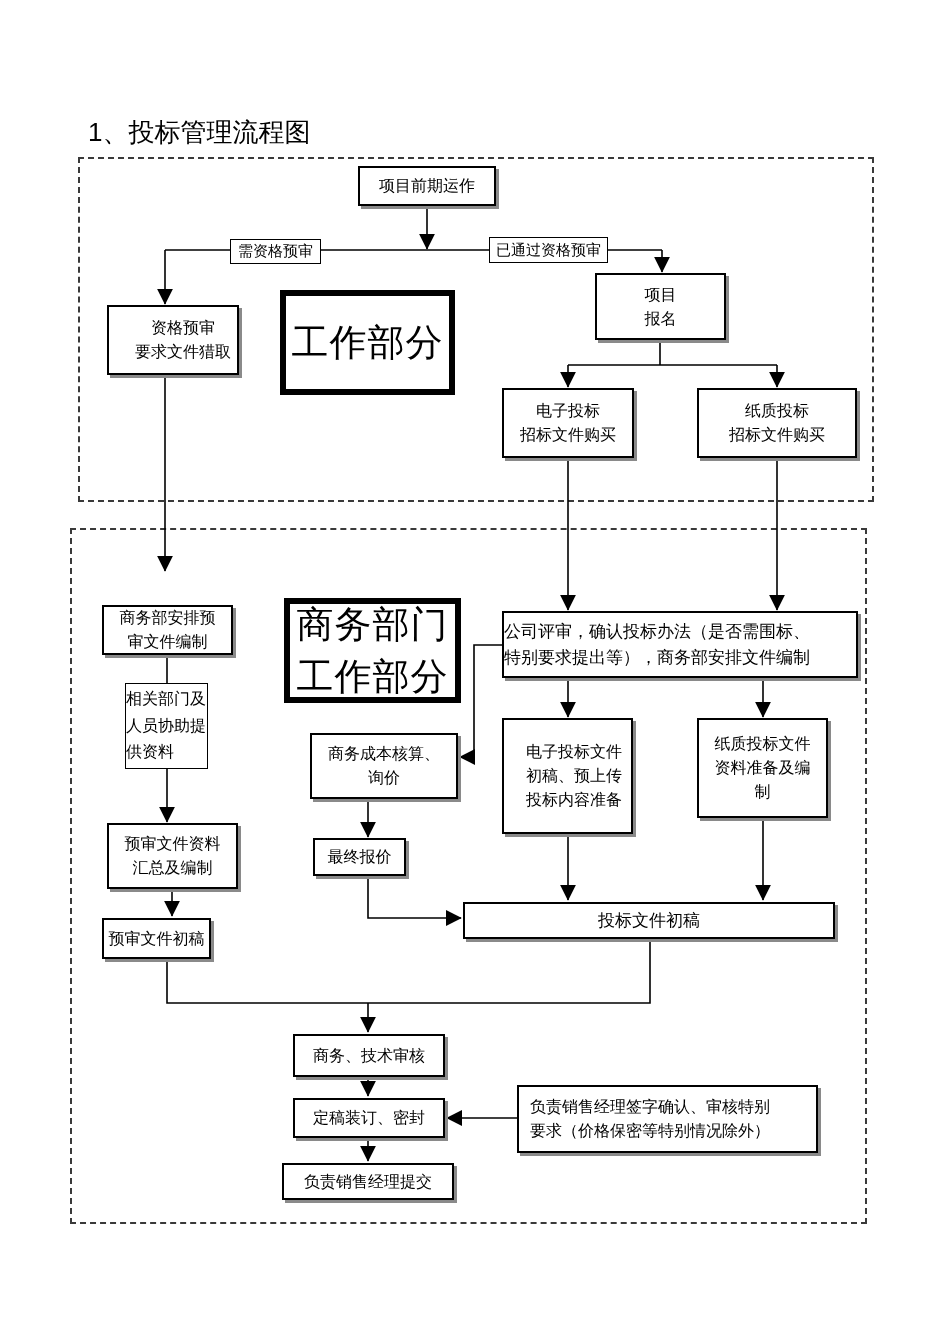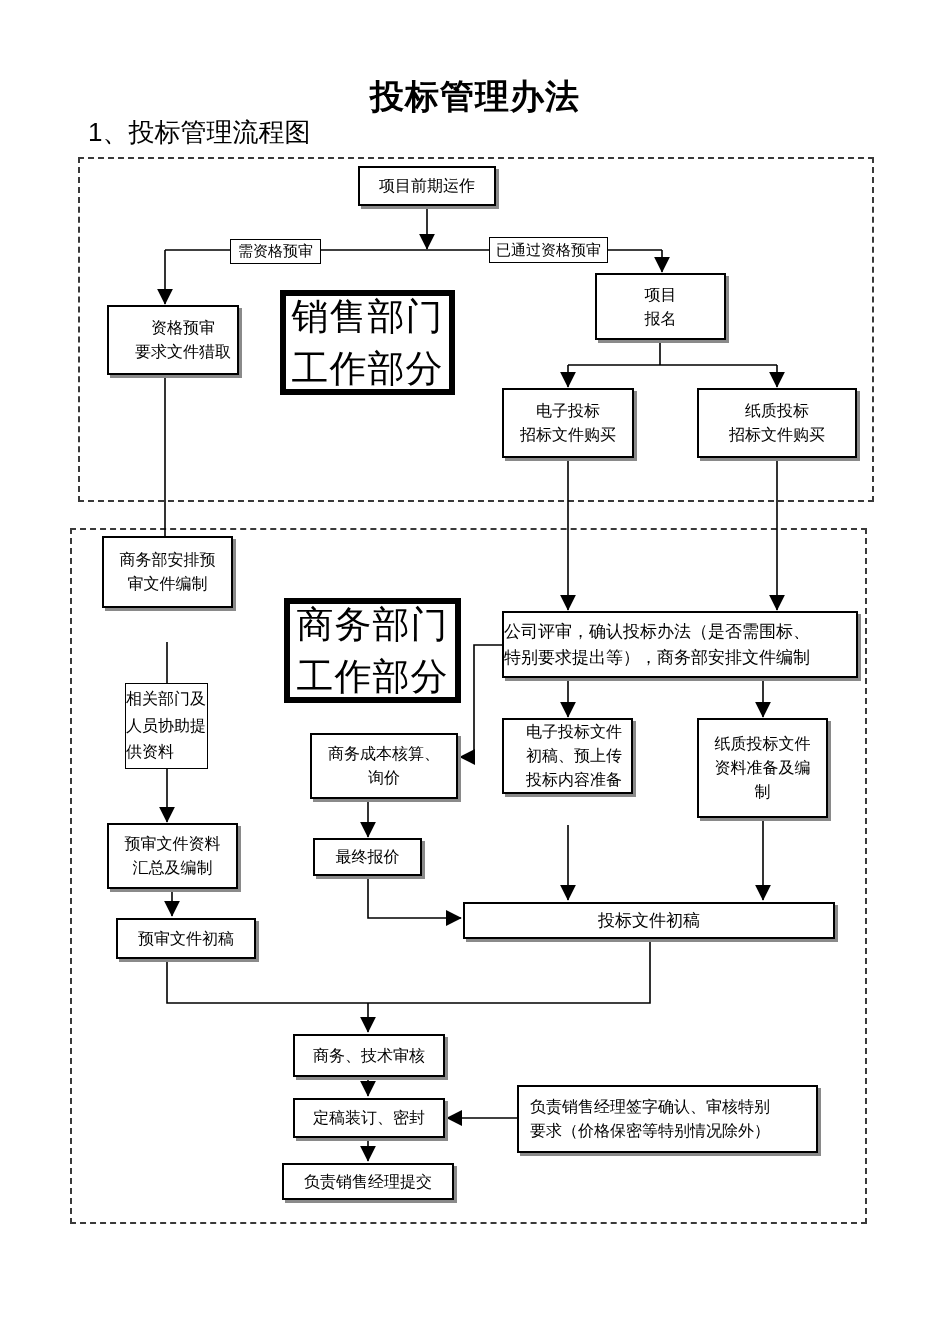--- a/index.html
+++ b/index.html
@@ -21,21 +21,20 @@
   .section-label{position:absolute;z-index:2;background:#fff;border:6px solid #000;
         display:flex;flex-direction:column;justify-content:center;align-items:center;
         font-size:37px;line-height:1.38;letter-spacing:1px;box-sizing:border-box;}
   .section-label span{display:block;}
 </style>
 </head>
 <body>
 
 <div class="page">
 
-  <div class="title">投标管理办法</div>
   <div class="subtitle">1、投标管理流程图</div>
 
   <div class="section-box" style="left:78px;top:157px;width:792px;height:341px;"></div>
   <div class="section-box" style="left:70px;top:528px;width:793px;height:692px;"></div>
 
   <svg class="wires" width="950" height="1344" viewBox="0 0 950 1344">
     <defs>
       <marker id="arr" markerWidth="11" markerHeight="11" refX="9.5" refY="5" orient="auto">
         <path d="M0,0 L10,5 L0,10 Z" fill="#000"></path>
       </marker>
@@ -62,21 +61,20 @@
       <path d="M568,825 V900" marker-end="url(#arr)"></path>
       <path d="M763,818 V900" marker-end="url(#arr)"></path>
       <path d="M167,959 V1003 H650 V939 M368,1003 V1032" marker-end="url(#arr)"></path>
       <path d="M368,1077 V1096" marker-end="url(#arr)"></path>
       <path d="M517,1118 H447" marker-end="url(#arr)"></path>
       <path d="M368,1138 V1161" marker-end="url(#arr)"></path>
     </g>
   </svg>
 
   <div class="section-label" style="left:280px;top:290px;width:175px;height:105px;">
-    <span>销售部门</span>
     <span>工作部分</span>
   </div>
   <div class="section-label" style="left:284px;top:598px;width:177px;height:105px;">
     <span>商务部门</span>
     <span>工作部分</span>
   </div>
 
   <div class="node" style="left:358px;top:166px;width:138px;height:40px;">
     <span>项目前期运作</span>
   </div>
@@ -102,63 +100,63 @@
   <div class="node" style="left:502px;top:388px;width:132px;height:70px;">
     <span>电子投标</span>
     <span>招标文件购买</span>
   </div>
 
   <div class="node" style="left:697px;top:388px;width:160px;height:70px;">
     <span>纸质投标</span>
     <span>招标文件购买</span>
   </div>
 
-  <div class="node" style="left:102px;top:536px;width:131px;height:72px;">
+  <div class="node" style="left:102px;top:605px;width:131px;height:50px;">
     <span>商务部安排预</span>
     <span>审文件编制</span>
   </div>
 
   <div class="node leftalign" style="left:502px;top:611px;width:356px;height:67px;font-size:17px;">
     <span>公司评审，确认投标办法（是否需围标、</span>
     <span>特别要求提出等），商务部安排文件编制</span>
   </div>
 
   <div class="node noshadow leftalign" style="left:125px;top:683px;width:83px;height:86px;border-width:1.5px;line-height:1.65;">
     <span>相关部门及</span>
     <span>人员协助提</span>
     <span>供资料</span>
   </div>
 
   <div class="node" style="left:310px;top:733px;width:148px;height:66px;">
     <span>商务成本核算、</span>
     <span>询价</span>
   </div>
 
-  <div class="node" style="left:502px;top:718px;width:131px;height:76px;padding-left:13px;">
+  <div class="node" style="left:502px;top:718px;width:131px;height:116px;padding-left:13px;">
     <span>电子投标文件</span>
     <span>初稿、预上传</span>
     <span>投标内容准备</span>
   </div>
 
   <div class="node" style="left:697px;top:718px;width:131px;height:100px;">
     <span>纸质投标文件</span>
     <span>资料准备及编</span>
     <span>制</span>
   </div>
 
   <div class="node" style="left:107px;top:823px;width:131px;height:66px;">
     <span>预审文件资料</span>
     <span>汇总及编制</span>
   </div>
 
-  <div class="node" style="left:313px;top:838px;width:109px;height:38px;">
+  <div class="node" style="left:313px;top:838px;width:93px;height:38px;">
     <span>最终报价</span>
   </div>
 
-  <div class="node" style="left:116px;top:918px;width:140px;height:41px;">
+  <div class="node" style="left:102px;top:918px;width:109px;height:41px;">
     <span>预审文件初稿</span>
   </div>
 
   <div class="node" style="left:463px;top:902px;width:372px;height:37px;font-size:17px;">
     <span>投标文件初稿</span>
   </div>
 
   <div class="node" style="left:293px;top:1034px;width:152px;height:43px;">
     <span>商务、技术审核</span>
   </div>

